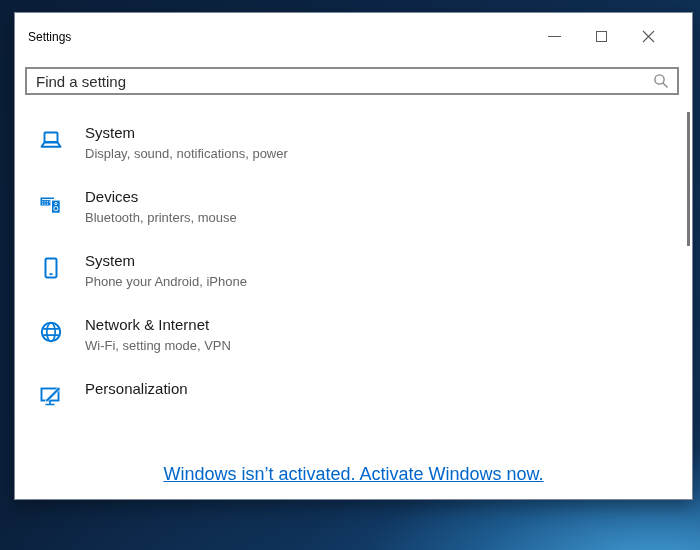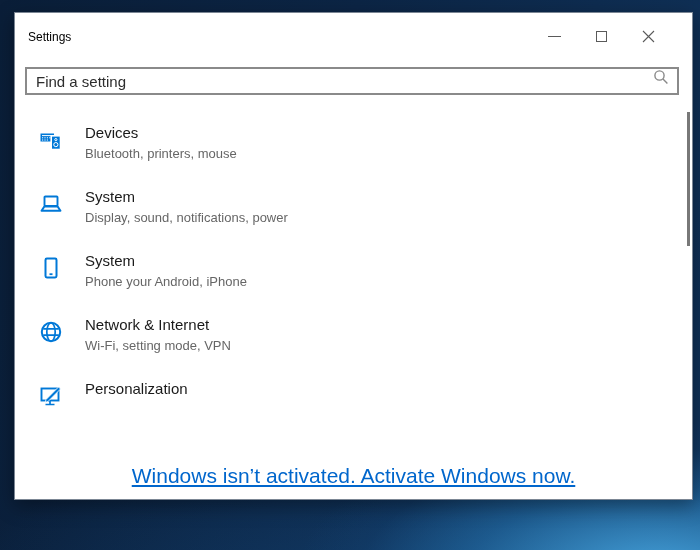--- a/index.html
+++ b/index.html
@@ -78,20 +78,21 @@
   .searchbox {
     position: absolute;
     left: 10px;
     top: 54px;
     right: 13px;
     height: 28px;
     border: 2px solid #8a8a8a;
     box-sizing: border-box;
     background: #ffffff;
     display: flex;
+    align-items: center;
   }
   .searchbox input {
     flex: 1;
     border: none;
     outline: none;
     font-family: "Liberation Sans", sans-serif;
     font-size: 15px;
     color: #222222;
     padding: 0 0 0 9px;
     background: transparent;
@@ -139,21 +140,21 @@
   }
   
   .activation {
     position: absolute;
     left: 0;
     right: 0;
     top: 451px;
     text-align: center;
   }
   .activation a {
-    font-size: 21px;
+    font-size: 18px;
     color: #0066cc;
     text-decoration: underline;
   }
   
   .scroll-thumb {
     position: absolute;
     right: 2px;
     top: 99px;
     width: 3px;
     height: 134px;
@@ -189,20 +190,33 @@
       <input type="text" placeholder="Find a setting" style="">
       <span class="search-glyph">
         <svg viewBox="0 0 16 16" width="16" height="16">
           <circle cx="6.5" cy="6.5" r="4.6" fill="none" stroke="#888888" stroke-width="1.4"></circle>
           <path d="M10 10 L14.4 14.4" stroke="#888888" stroke-width="1.4"></path>
         </svg>
       </span>
     </div>
 
     <div class="cat-list">
+
+      <div class="cat-row">
+        <span class="cat-icon">
+          <svg viewBox="0 0 24 24" width="24" height="24">
+            <rect x="5.5" y="4.5" width="13" height="9.5" rx="0.8" fill="none" stroke="#0078D7" stroke-width="1.9"></rect>
+            <path d="M2.5 18.8 L5.3 14.6 H18.7 L21.5 18.8 Z" fill="none" stroke="#0078D7" stroke-width="1.9" stroke-linejoin="round"></path>
+          </svg>
+        </span>
+        <div>
+          <div class="cat-title">System</div>
+          <div class="cat-sub">Display, sound, notifications, power</div>
+        </div>
+      </div>
 
       <div class="cat-row">
         <span class="cat-icon">
           <svg viewBox="0 0 24 24" width="24" height="24">
             <rect x="1.5" y="5.5" width="13.5" height="8" fill="#0078D7"></rect>
             <g stroke="#ffffff" stroke-width="1">
               <path d="M3 7.6 h9"></path>
               <path d="M3 9.8 h9" stroke-dasharray="1.2 1.2"></path>
               <path d="M3 12 h6" stroke-dasharray="1.2 1.2"></path>
             </g>
@@ -213,33 +227,20 @@
         </span>
         <div>
           <div class="cat-title">Devices</div>
           <div class="cat-sub">Bluetooth, printers, mouse</div>
         </div>
       </div>
 
       <div class="cat-row">
         <span class="cat-icon">
           <svg viewBox="0 0 24 24" width="24" height="24">
-            <rect x="5.5" y="4.5" width="13" height="9.5" rx="0.8" fill="none" stroke="#0078D7" stroke-width="1.9"></rect>
-            <path d="M2.5 18.8 L5.3 14.6 H18.7 L21.5 18.8 Z" fill="none" stroke="#0078D7" stroke-width="1.9" stroke-linejoin="round"></path>
-          </svg>
-        </span>
-        <div>
-          <div class="cat-title">System</div>
-          <div class="cat-sub">Display, sound, notifications, power</div>
-        </div>
-      </div>
-
-      <div class="cat-row">
-        <span class="cat-icon">
-          <svg viewBox="0 0 24 24" width="24" height="24">
             <rect x="6.5" y="2.5" width="11" height="19" rx="1.4" fill="none" stroke="#0078D7" stroke-width="2"></rect>
             <path d="M10.5 18.2 h3" stroke="#0078D7" stroke-width="1.8"></path>
           </svg>
         </span>
         <div>
           <div class="cat-title">System</div>
           <div class="cat-sub">Phone your Android, iPhone</div>
         </div>
       </div>
 

